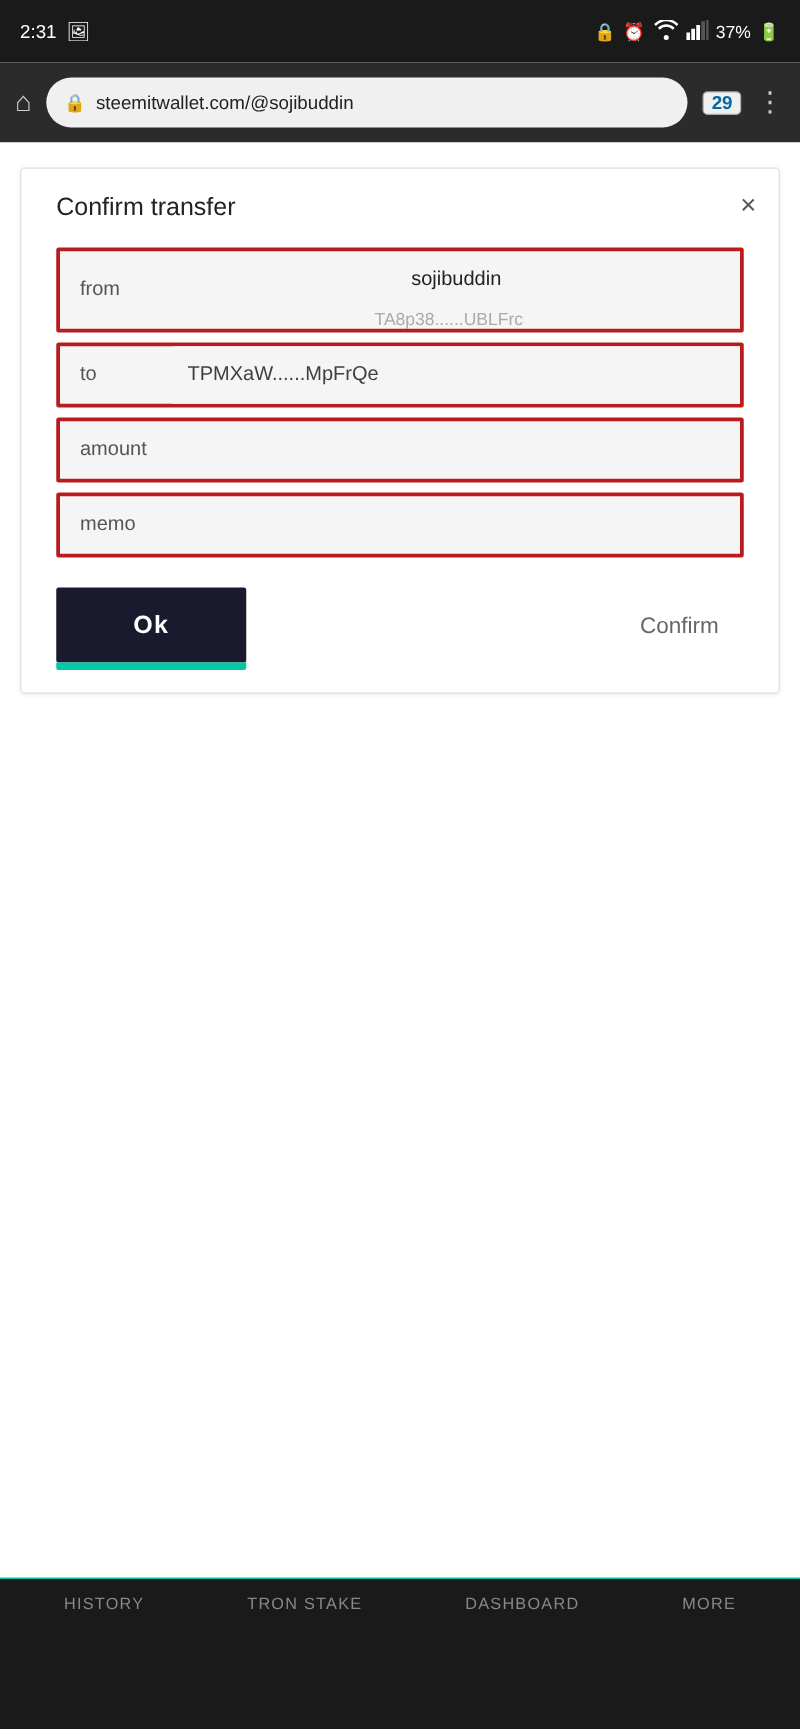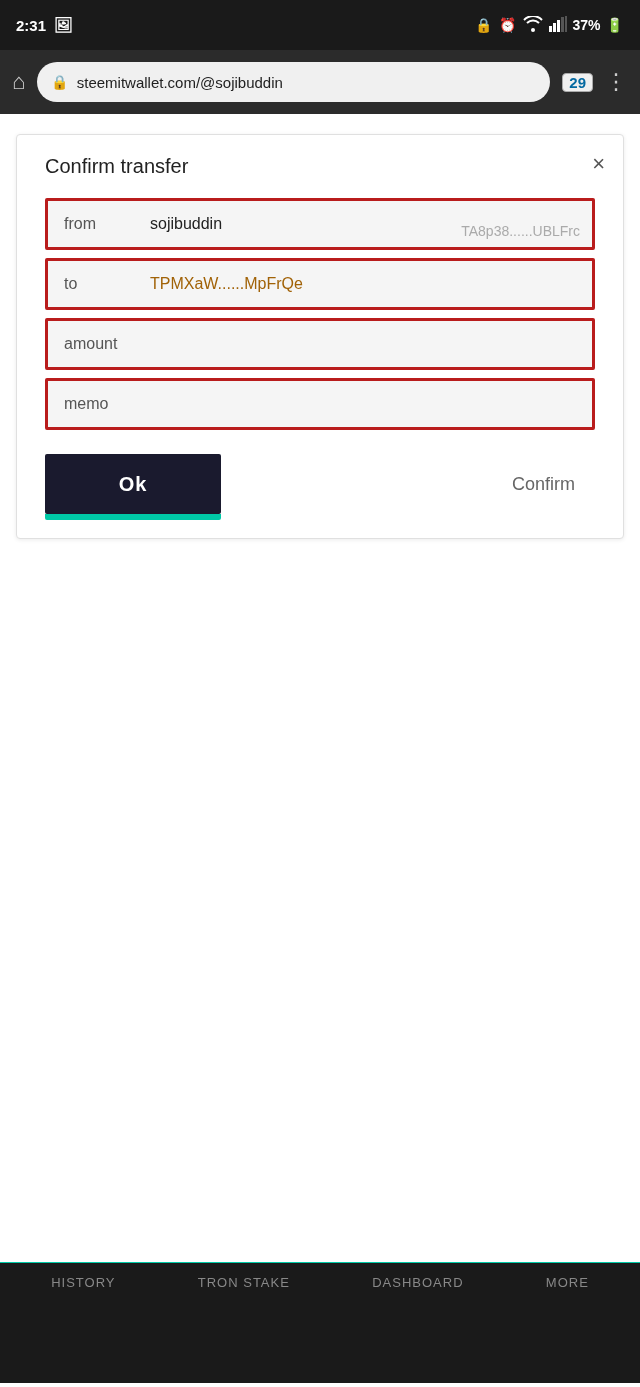--- a/index.html
+++ b/index.html
@@ -15,21 +15,21 @@
     
     .status-bar {
       background: #1a1a1a;
       color: #ffffff;
       height: 50px;
       display: flex;
       align-items: center;
       justify-content: space-between;
       padding: 0 16px;
       font-size: 15px;
-      font-weight: bold;
+      font-weight: normal;
     }
     .status-left {
       display: flex;
       align-items: center;
       gap: 8px;
     }
     .status-right {
       display: flex;
       align-items: center;
       gap: 6px;
@@ -129,41 +129,41 @@
     .form-label {
       min-width: 90px;
       padding: 0 16px;
       font-size: 16px;
       color: #555;
       font-weight: 400;
     }
     .form-value {
       flex: 1;
       font-size: 16px;
-      color: #a16207;
+      color: #404040;
       padding: 14px 12px;
       background: #f5f5f5;
       border-left: none;
     }
     .from-row {
       display: flex;
       align-items: center;
       width: 100%;
+      flex-direction: column;
     }
     .from-main {
       flex: 1;
       font-size: 16px;
       color: #222;
       padding: 14px 12px;
     }
     .from-secondary {
       font-size: 14px;
       color: #aaa;
       padding-right: 12px;
-      margin-top: 14px;
     }
 
     
     .memo-value {
       flex: 1;
       padding: 14px 12px;
       font-size: 16px;
       color: #999;
       background: #f5f5f5;
     }
@@ -175,21 +175,21 @@
       justify-content: space-between;
       margin-top: 24px;
     }
     .ok-button {
       background: #1a1a2e;
       color: #ffffff;
       font-size: 20px;
       font-weight: bold;
       border: none;
       border-radius: 2px;
-      width: 176px;
+      width: 152px;
       height: 60px;
       cursor: pointer;
       position: relative;
       letter-spacing: 1px;
     }
     .ok-button::after {
       content: '';
       position: absolute;
       bottom: -6px;
       left: 0;

